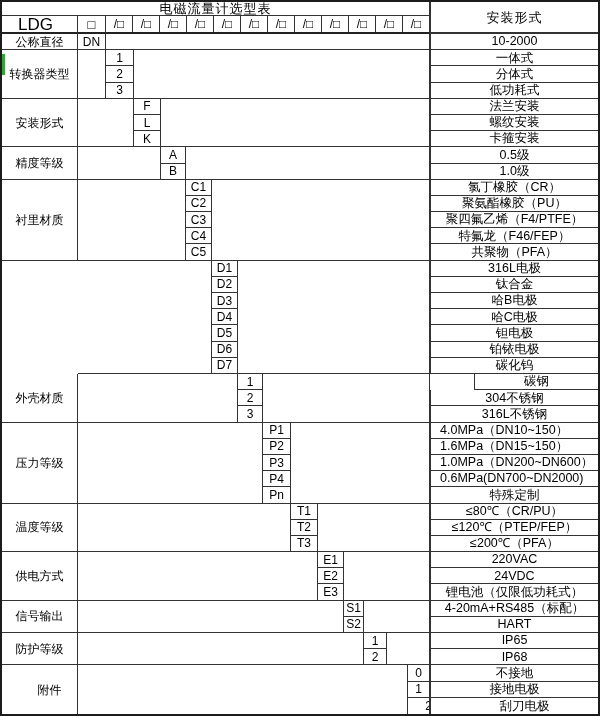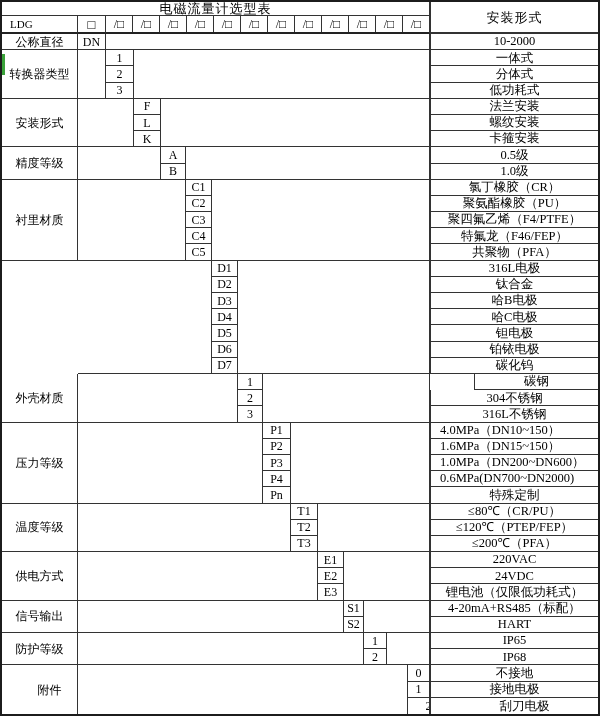--- a/index.html
+++ b/index.html
@@ -3,41 +3,41 @@
 <meta charset="utf-8">
 <style>
   html,body { margin:0; padding:0; background:#ffffff; }
   .wrap {
     position:relative;
     width:600px; height:716px;
     box-sizing:border-box;
     border:2px solid #1c1c1c;
     background:#fff;
     color:#000;
-    font-family:Liberation Serif, serif;
+    font-family:Liberation Sans, sans-serif;
   }
   .grid {
     display:grid;
     width:100%; height:100%;
     grid-template-columns:76px 28px 28px 27px 25px 26px 26px 25px 28px 27px 26px 20px 23px 21px 22px 1fr;
     grid-template-rows:14px 18px repeat(42, 1fr);
   }
   .c {
     border-right:1px solid #333;
     border-bottom:1px solid #333;
     display:flex; align-items:center; justify-content:center;
     font-size:12px; line-height:1;
     white-space:nowrap; overflow:hidden;
     box-sizing:border-box;
   }
   .title-cell { grid-column:1 / 16; grid-row:1; font-size:13px; letter-spacing:1px; }
   .func { border-left:1px solid #333; border-right:none; font-size:12.5px; }
   .func-header { grid-column:16; grid-row:1 / 3; border-bottom-width:2px; font-size:13px; letter-spacing:1px; }
   .hb { border-bottom-width:2px; border-bottom-color:#222; }
-  .ldg-cell { grid-column:1; grid-row:2; justify-content:flex-start; padding-left:8px; font-size:11px; }
+  .ldg-cell { grid-column:1; grid-row:2; justify-content:flex-start; padding-left:16px; font-size:17px; }
   .box-cell { grid-column:2; grid-row:2; font-size:13px; }
   .slots {
     grid-column:3 / 16; grid-row:2;
     display:flex;
     border-right:1px solid #333;
     border-bottom:2px solid #222;
     box-sizing:border-box;
   }
   .slot {
     flex:1;

